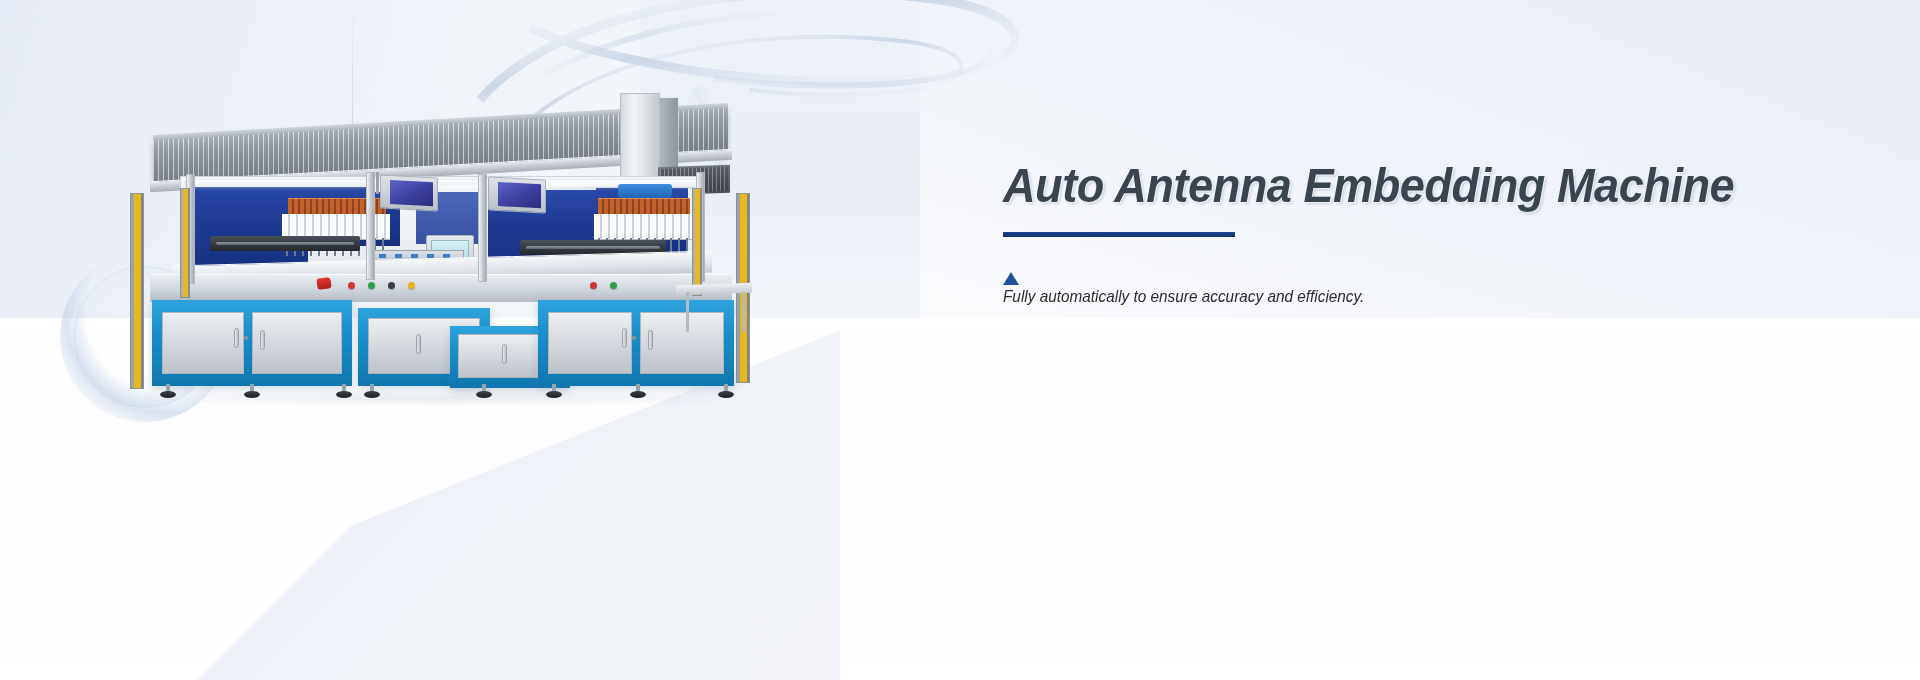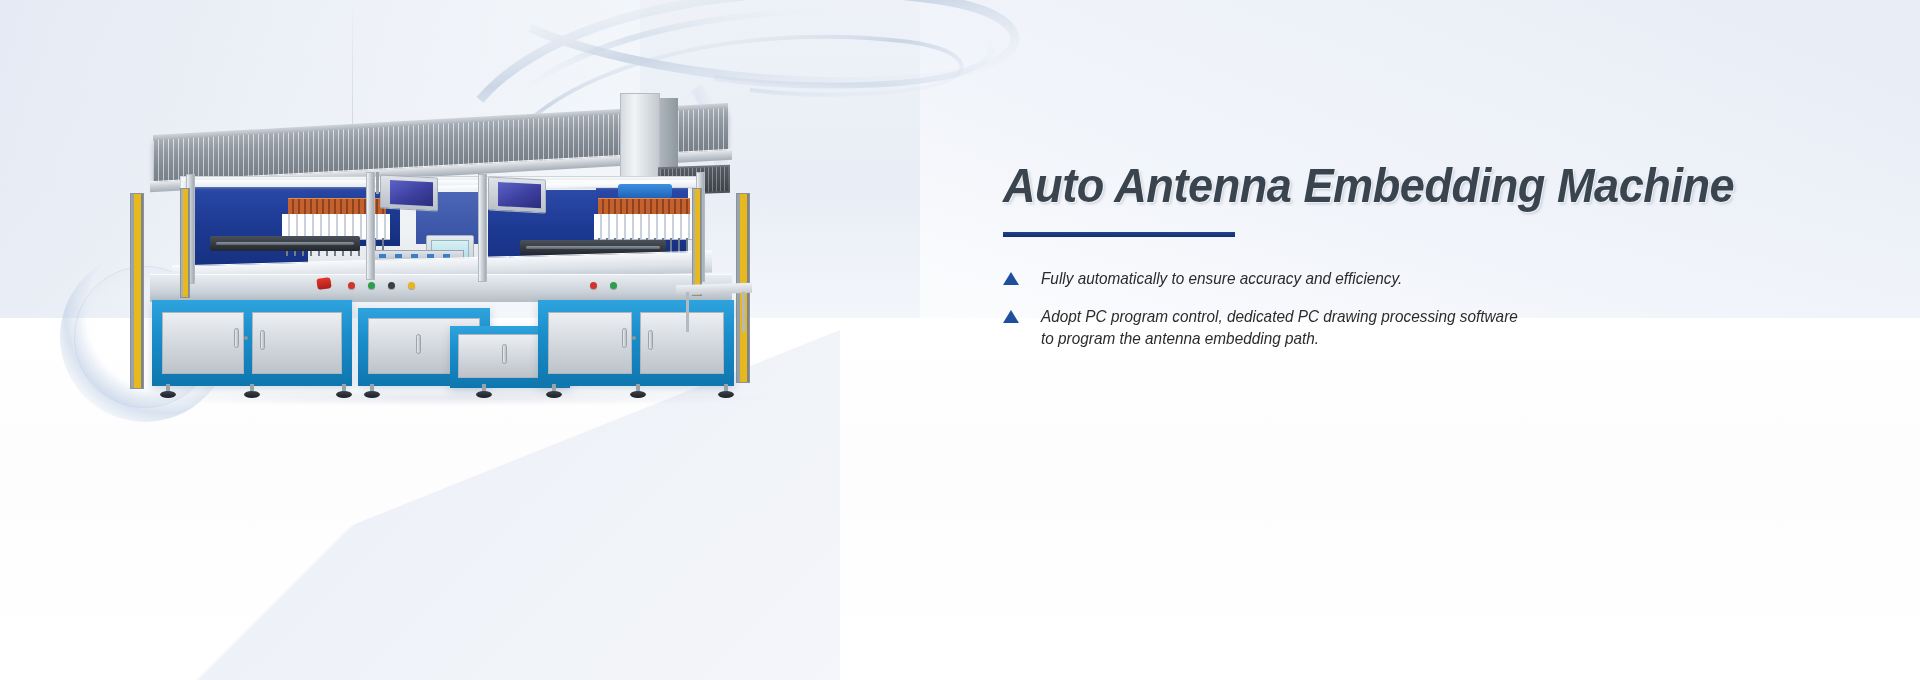--- a/index.html
+++ b/index.html
@@ -329,20 +329,21 @@
   }
   .divider {
     margin-top:18px;
     width:232px; height:5px;
     background:linear-gradient(180deg,#20448f,#12306f);
   }
   .bullets { margin-top:30px; }
   .bullet {
     display:flex; align-items:flex-start;
     margin-bottom:16px;
+    flex-direction:column;
   }
   .tri {
     flex:0 0 auto;
     width:0; height:0;
     border-left:8px solid transparent;
     border-right:8px solid transparent;
     border-bottom:13px solid #1d4f9c;
     margin-top:5px; margin-right:22px;
   }
   .btext {
@@ -524,21 +525,16 @@
 
   <div id="content">
     <h1 class="title">Auto Antenna Embedding Machine</h1>
     <div class="divider"></div>
 
     <div class="bullets">
       <div class="bullet">
         <span class="tri"></span>
         <span class="btext">Fully automatically to ensure accuracy and efficiency.</span>
       </div>
-      <div class="bullet">
-        <span class="tri"></span>
-        <span class="btext">Adopt PC program control, dedicated PC drawing processing software
-to program the antenna embedding path.</span>
-      </div>
     </div>
   </div>
 
 </div>
 
 </body></html>

